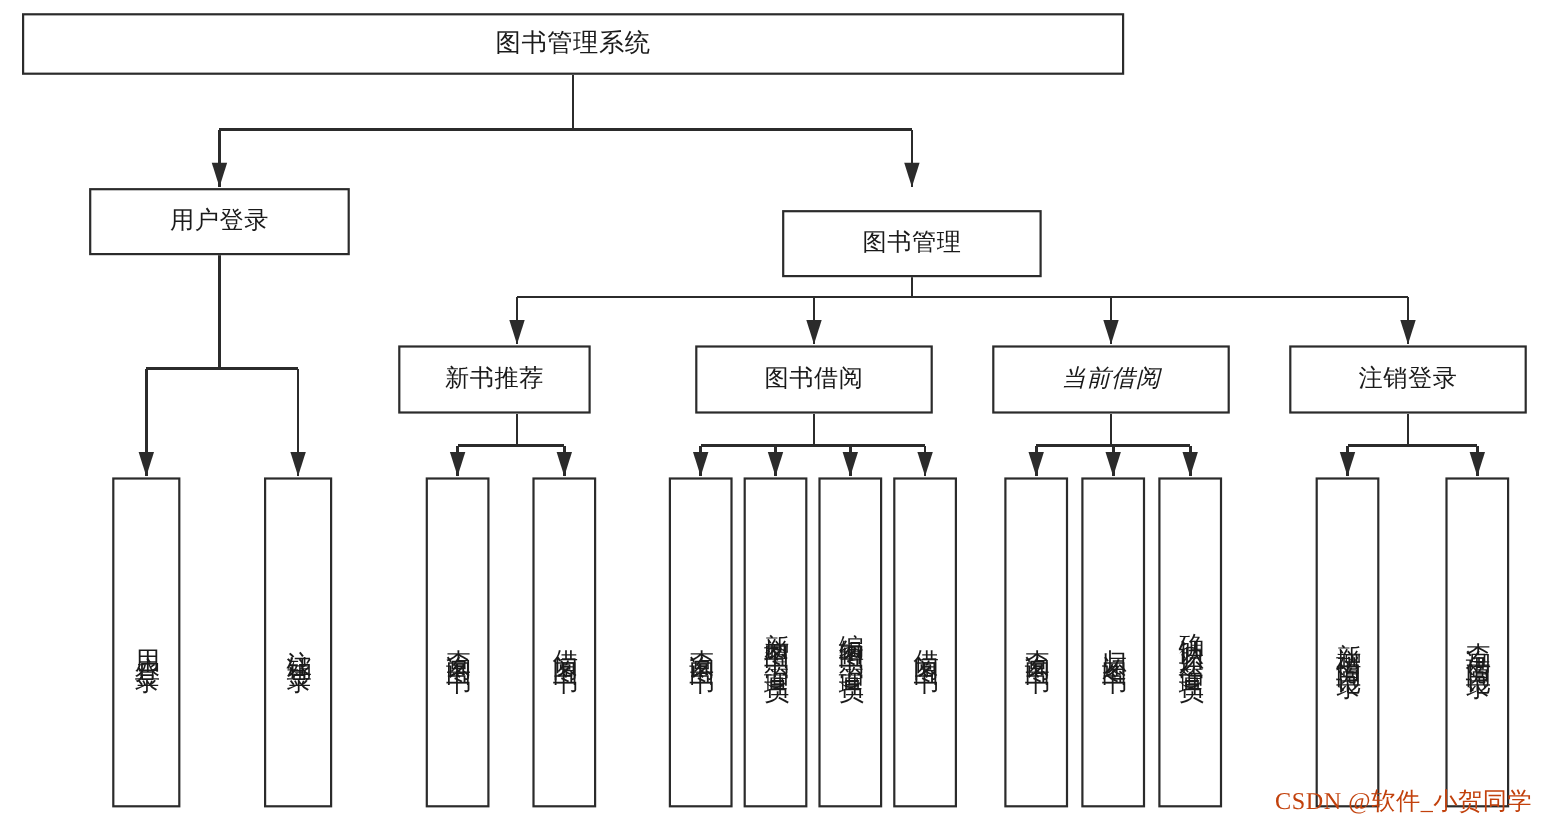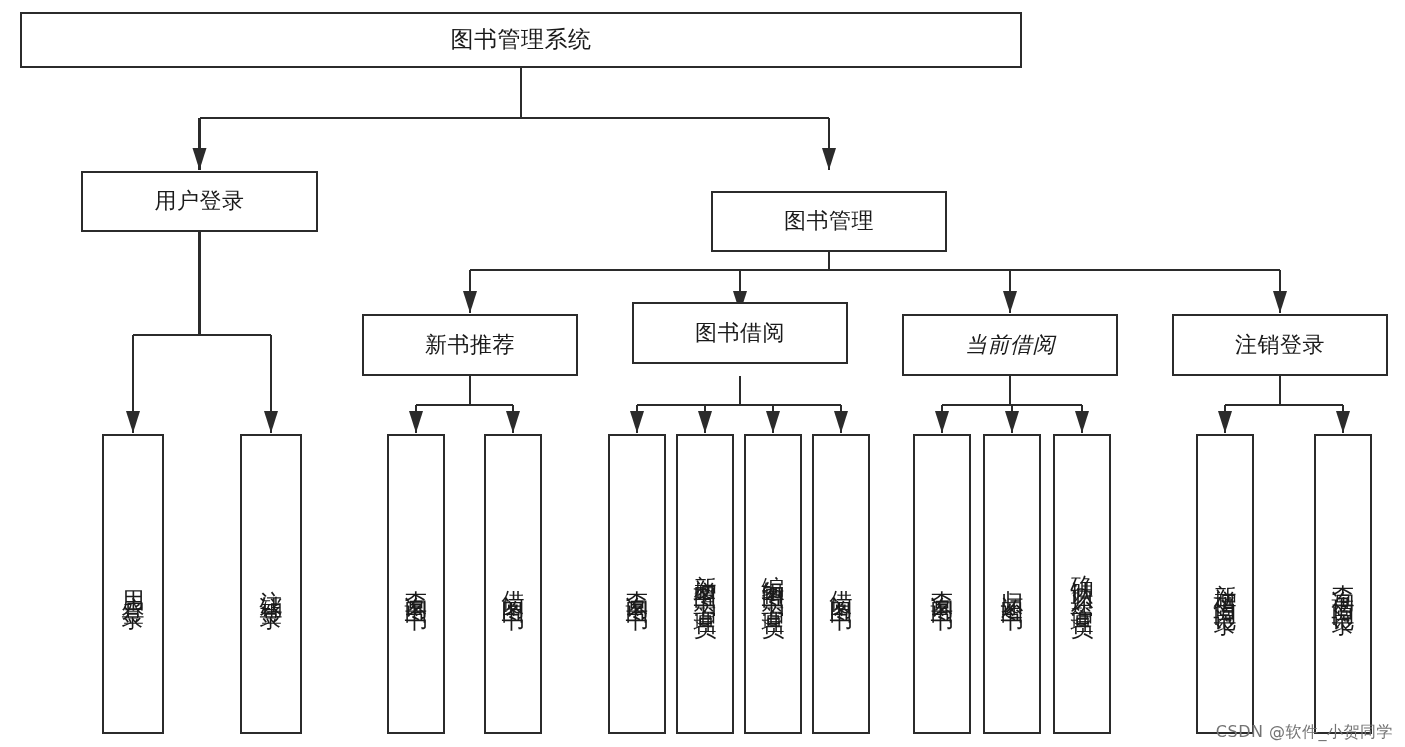--- a/index.html
+++ b/index.html
@@ -55,24 +55,25 @@
     writing-mode: vertical-rl;
     text-orientation: upright;
     font-size: 23px;
     letter-spacing: 6px;
     line-height: 1;
   }
   #watermark {
     position: absolute;
     right: 12px;
     bottom: 4px;
-    font-size: 16px;
-    color: #737373;
+    font-size: 22px;
+    color: #c2410c;
     letter-spacing: 0.5px;
     white-space: nowrap;
+    font-family: Liberation Serif, serif;
   }
 </style>
 </head>
 <body>
 
 <div id="canvas">
   <svg id="edges" viewBox="0 0 1405 747" xmlns="http://www.w3.org/2000/svg">
       <line x1="521" y1="68" x2="521" y2="118" stroke="#2b2b2b" stroke-width="2.4" shape-rendering="crispEdges"></line>
       <line x1="199.5" y1="118" x2="829" y2="118" stroke="#2b2b2b" stroke-width="2.4" shape-rendering="crispEdges"></line>
       <line x1="199.5" y1="118" x2="199.5" y2="170" stroke="#2b2b2b" stroke-width="2.4" shape-rendering="crispEdges"></line>
@@ -129,24 +130,24 @@
   <div id="nodes">
       <div class="node horiz root" style="left: 20px; top: 12px; width: 1002px; height: 56px;">
         <span class="node-label">图书管理系统</span>
       </div>
       <div class="node horiz" style="left: 81px; top: 171px; width: 237px; height: 61px;">
         <span class="node-label">用户登录</span>
       </div>
       <div class="node horiz" style="left: 711px; top: 171px; width: 236px; height: 61px; margin-top: 20px;">
         <span class="node-label">图书管理</span>
       </div>
-      <div class="node horiz" style="left: 362px; top: 314px; width: 216px; height: 62px;">
+      <div class="node horiz" style="left: 362px; top: 314px; width: 175px; height: 62px;">
         <span class="node-label">新书推荐</span>
       </div>
-      <div class="node horiz" style="left: 632px; top: 302px; width: 216px; height: 62px;">
+      <div class="node horiz" style="left: 632px; top: 314px; width: 216px; height: 62px;">
         <span class="node-label">图书借阅</span>
       </div>
       <div class="node horiz" style="left: 902px; top: 314px; width: 216px; height: 62px; font-style: italic;">
         <span class="node-label">当前借阅</span>
       </div>
       <div class="node horiz" style="left: 1172px; top: 314px; width: 216px; height: 62px;">
         <span class="node-label">注销登录</span>
       </div>
       <div class="node vert" style="left: 102px; top: 434px; width: 62px; height: 300px;">
         <span class="node-label">用户登录</span>

